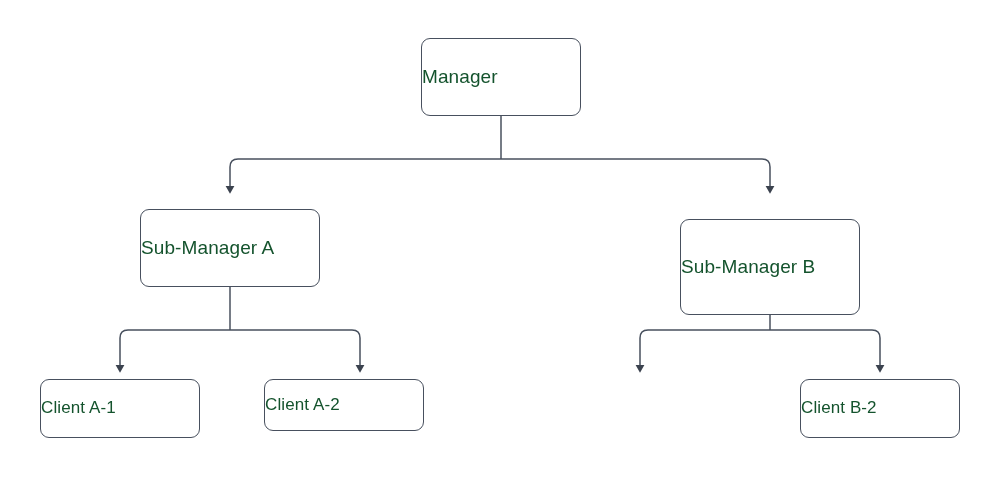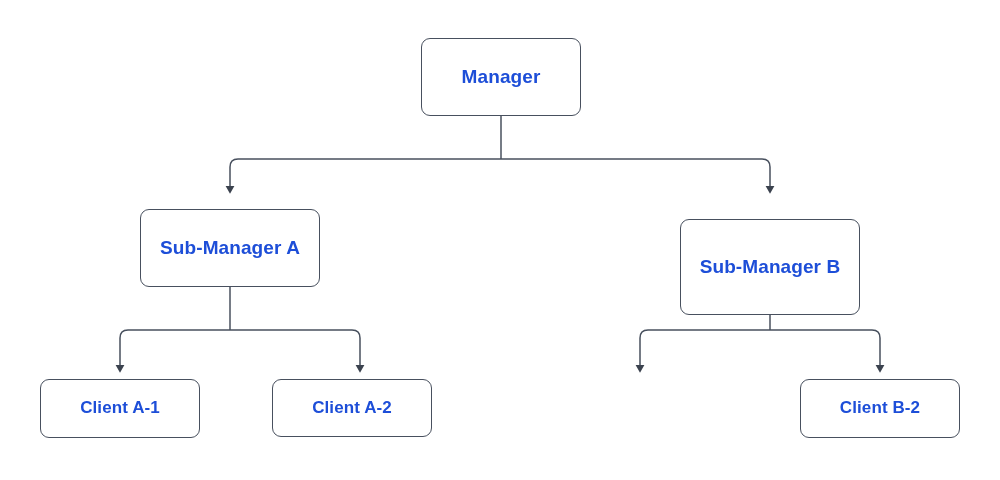--- a/index.html
+++ b/index.html
@@ -24,25 +24,25 @@
     height: 480px;
   }
   .node {
     position: absolute;
     box-sizing: border-box;
     background: #ffffff;
     border: 1.4px solid #48505e;
     border-radius: 9px;
     display: flex;
     align-items: center;
-    justify-content: center;
-    color: #1d4ed8;
+    justify-content: flex-start;
+    color: #14532d;
     font-family: "Liberation Sans", sans-serif;
     font-size: 19px;
-    font-weight: 700;
+    font-weight: 400;
     letter-spacing: 0.1px;
     line-height: 1.2;
     text-align: center;
     white-space: nowrap;
     z-index: 2;
   }
   .node-label {
     pointer-events: none;
   }
   .node-root { font-size: 19px; }
@@ -92,21 +92,21 @@
   </div>
 
   <div class="node node-mid" style="left:680px; top:210px; width:180px; height:96px;">
     <span class="node-label">Sub-Manager B</span>
   </div>
 
   <div class="node node-leaf" style="left:40px; top:379px; width:160px; height:59px;">
     <span class="node-label">Client A-1</span>
   </div>
 
-  <div class="node node-leaf" style="left:272px; top:379px; width:160px; height:58px;">
+  <div class="node node-leaf" style="left:264px; top:379px; width:160px; height:52px;">
     <span class="node-label">Client A-2</span>
   </div>
 
 
   <div class="node node-leaf" style="left:800px; top:379px; width:160px; height:59px;">
     <span class="node-label">Client B-2</span>
   </div>
 
 </div>
 

